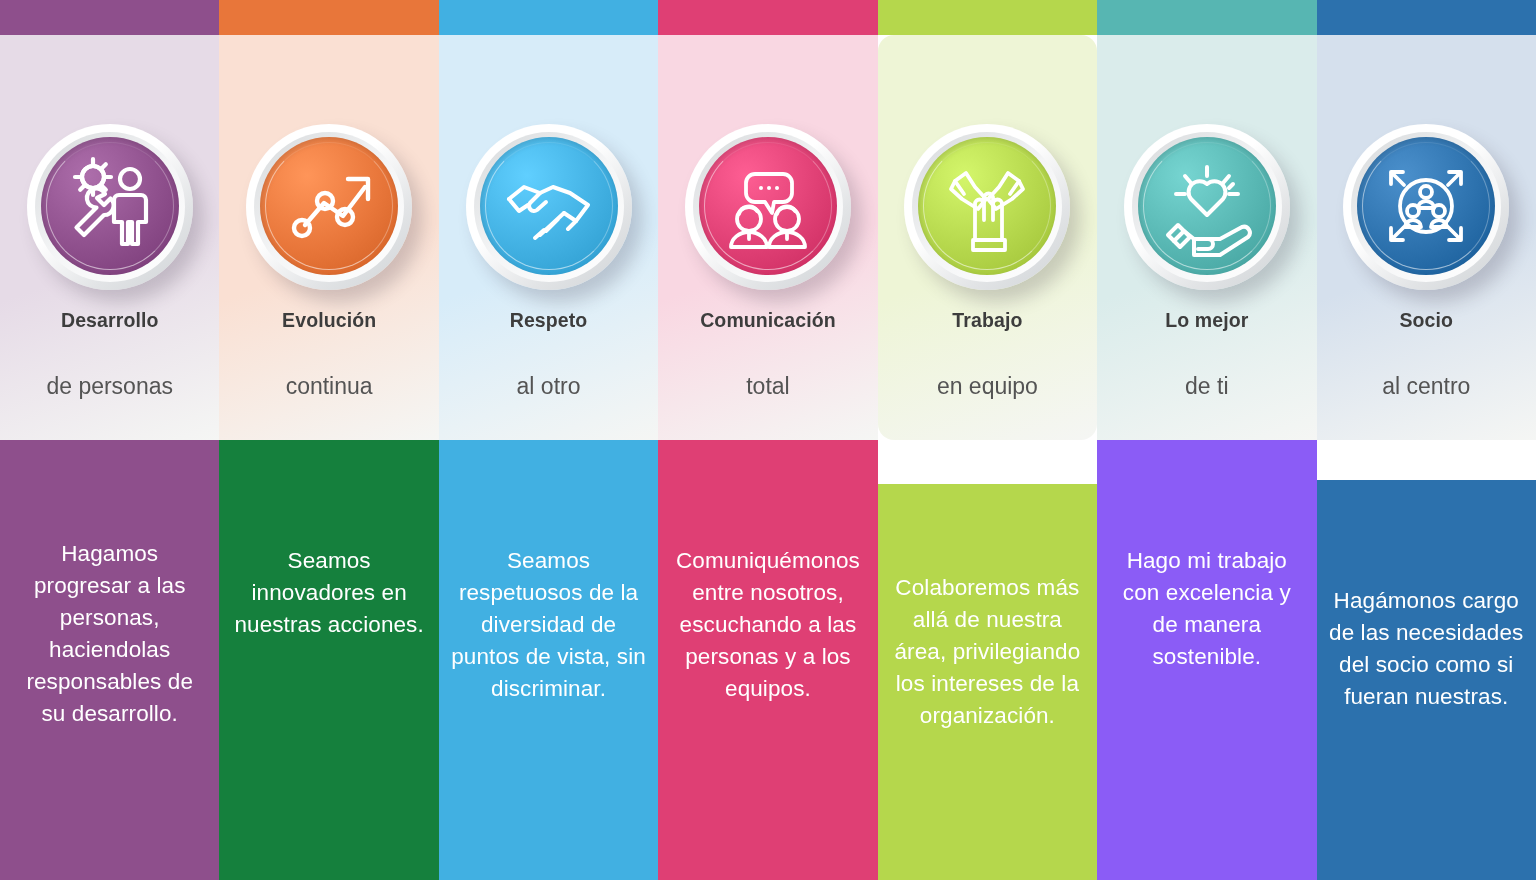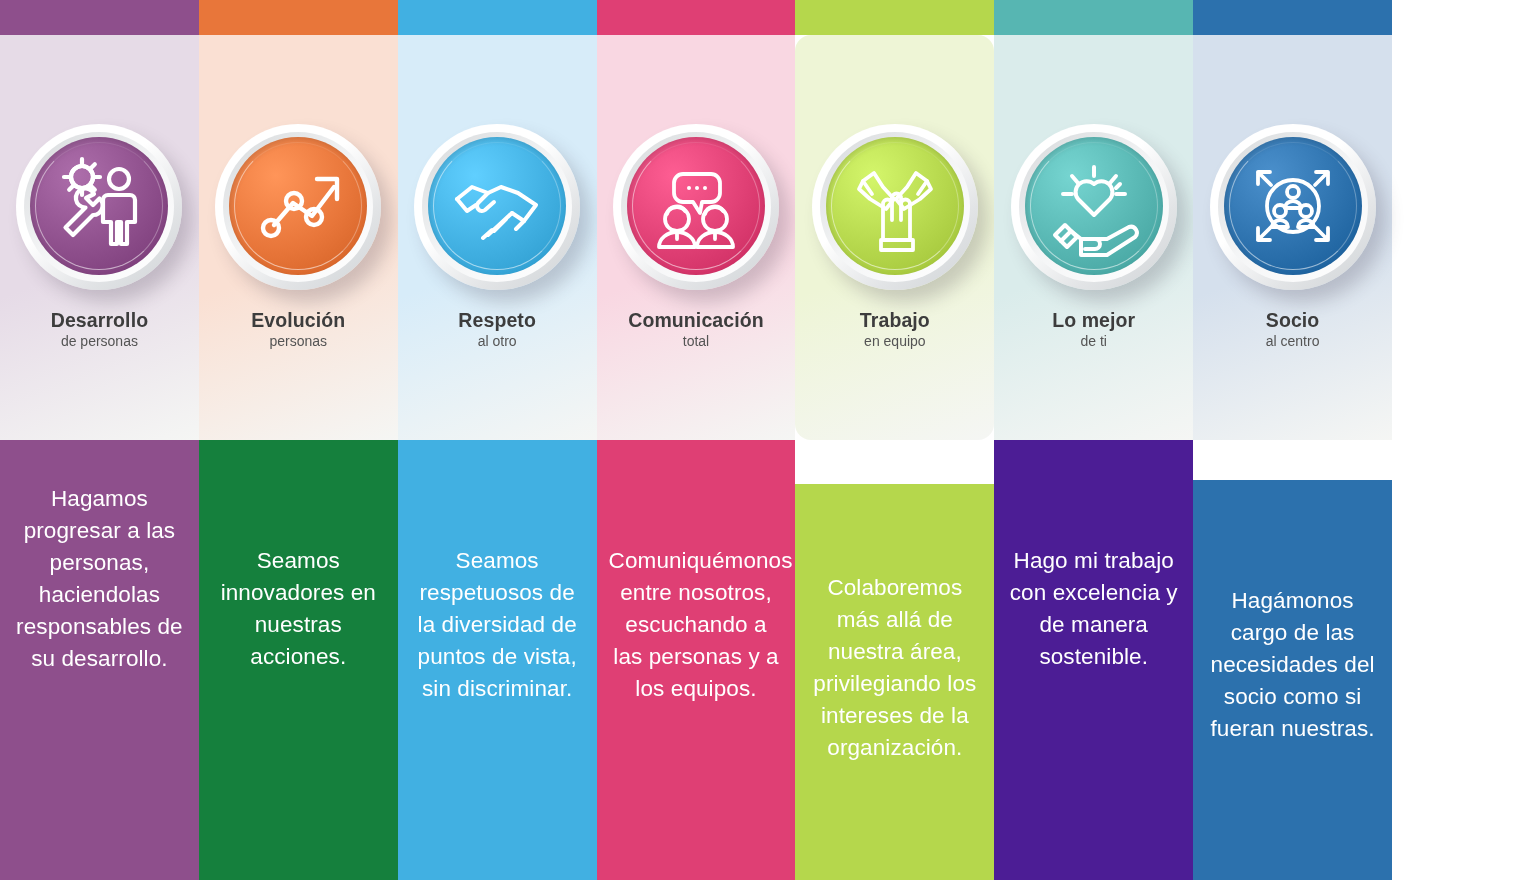--- a/index.html
+++ b/index.html
@@ -4,21 +4,21 @@
 <style>
   html, body {
     margin: 0; padding: 0;
     width: 1536px; height: 880px;
     overflow: hidden;
     background: #ffffff;
     font-family: "Liberation Sans", sans-serif;
   }
   #board {
     position: relative;
-    width: 1392px;
+    width: 1536px;
     height: 880px;
     display: flex;
     flex-direction: row;
   }
   .col {
     position: relative;
     flex: 1 1 0;
     height: 880px;
     display: flex;
     flex-direction: column;
@@ -93,45 +93,46 @@
     box-sizing: border-box;
   }
   .t-main {
     font-size: 19.5px;
     font-weight: bold;
     color: #3d3d3d;
     line-height: 1.25;
     letter-spacing: 0.1px;
   }
   .t-sub {
-    font-size: 14px;
+    font-size: 23px;
     font-weight: normal;
     color: #545454;
     line-height: 1.3;
+    margin-top: 40px;
   }
   
   .bottom-panel {
     flex: 1 1 auto;
     display: flex;
     align-items: flex-start;
     justify-content: center;
     padding: 105px 12px 0 12px;
     box-sizing: border-box;
   }
   .statement {
     color: #ffffff;
     font-size: 22.5px;
     line-height: 1.42;
     text-align: center;
     font-weight: 300;
     letter-spacing: 0.1px;
     width: 100%;
   }
   .col.c5 .bottom-panel { padding-top: 88px; margin-top: 44px; }
-  .col.c1 .bottom-panel { padding-top: 43px; }
+  .col.c1 .bottom-panel { padding-top: 98px; }
 </style>
 </head>
 <body>
 
 <div id="board">
 
   <div class="col c1">
     <div class="strip" style="background: rgb(142, 79, 140);"></div>
     <div class="top-panel" style="background: linear-gradient(160deg, rgb(230, 219, 231) 0%, rgb(230, 219, 231) 55%, rgb(245, 246, 244) 100%);">
       <div class="badge-wrap">
@@ -172,21 +173,21 @@
               <path d="M88 42 H108 V62"></path>
               <circle cx="42" cy="91" r="8" fill="none"></circle>
               <circle cx="65" cy="64" r="8" fill="none"></circle>
               <circle cx="85" cy="80" r="8" fill="none"></circle>
             </g>
           </svg>
         </div>
       </div>
       <div class="titles">
         <div class="t-main">Evolución</div>
-        <div class="t-sub">personas</div>
+        <div class="t-sub">continua</div>
       </div>
     </div>
     <div class="bottom-panel" style="background: #15803d;">
       <div class="statement">Seamos innovadores en nuestras acciones.</div>
     </div>
   </div>
 
   <div class="col c3">
     <div class="strip" style="background: rgb(65, 176, 226);"></div>
     <div class="top-panel" style="background: linear-gradient(160deg, rgb(215, 236, 249) 0%, rgb(215, 236, 249) 55%, rgb(245, 246, 244) 100%);">
@@ -294,21 +295,21 @@
               <path d="M30 98 l10,-10 l12,12 l-10,10 z"></path>
             </g>
           </svg>
         </div>
       </div>
       <div class="titles">
         <div class="t-main">Lo mejor</div>
         <div class="t-sub">de ti</div>
       </div>
     </div>
-    <div class="bottom-panel" style="background: #4c1d95;">
+    <div class="bottom-panel" style="background: #8b5cf6;">
       <div class="statement">Hago mi trabajo con excelencia y de manera sostenible.</div>
     </div>
   </div>
 
   <div class="col c7">
     <div class="strip" style="background: rgb(44, 113, 173);"></div>
     <div class="top-panel" style="background: linear-gradient(160deg, rgb(213, 224, 237) 0%, rgb(213, 224, 237) 55%, rgb(245, 246, 244) 100%);">
       <div class="badge-wrap">
         <div class="ring-outer"></div>
         <div class="ring-inner-shadow"></div>

